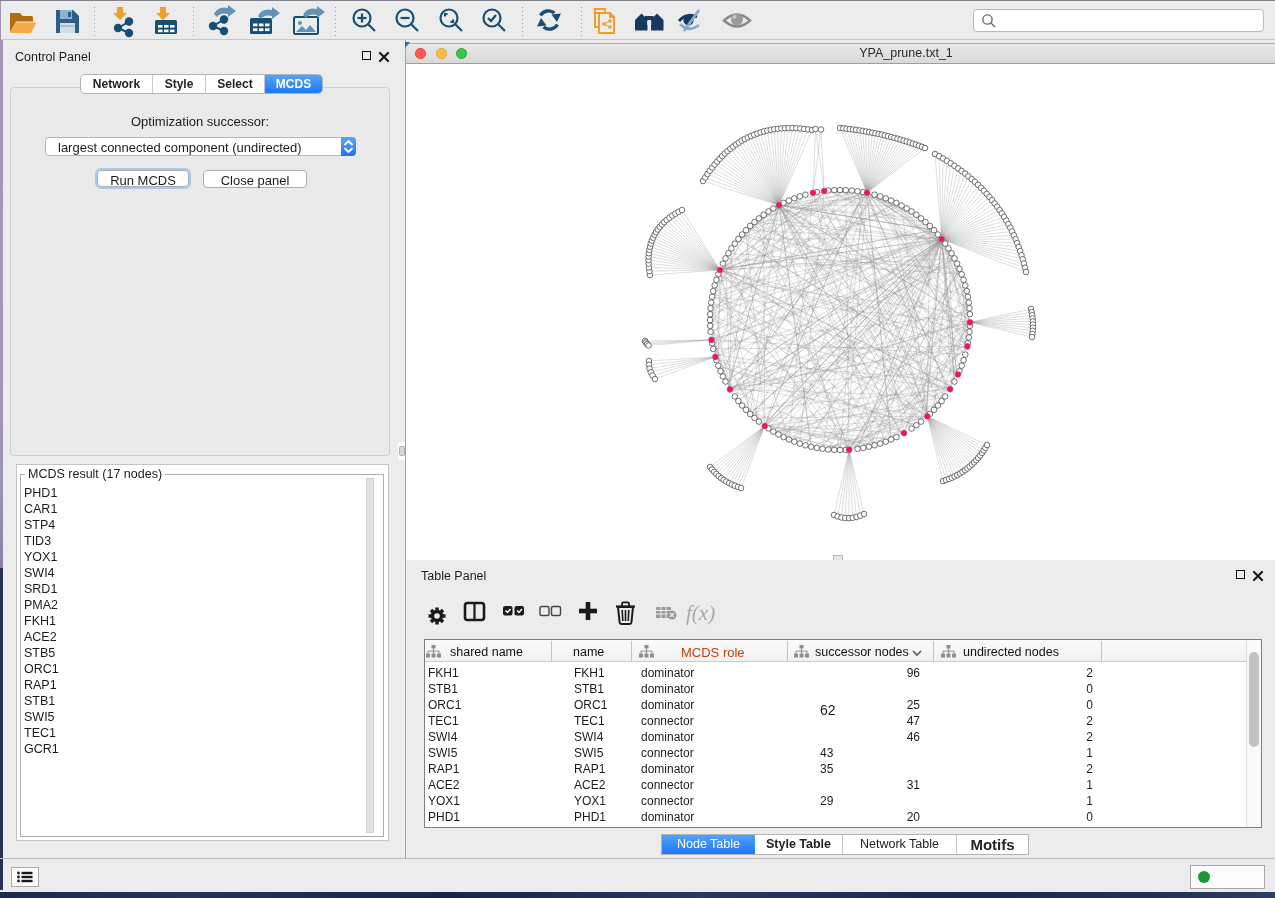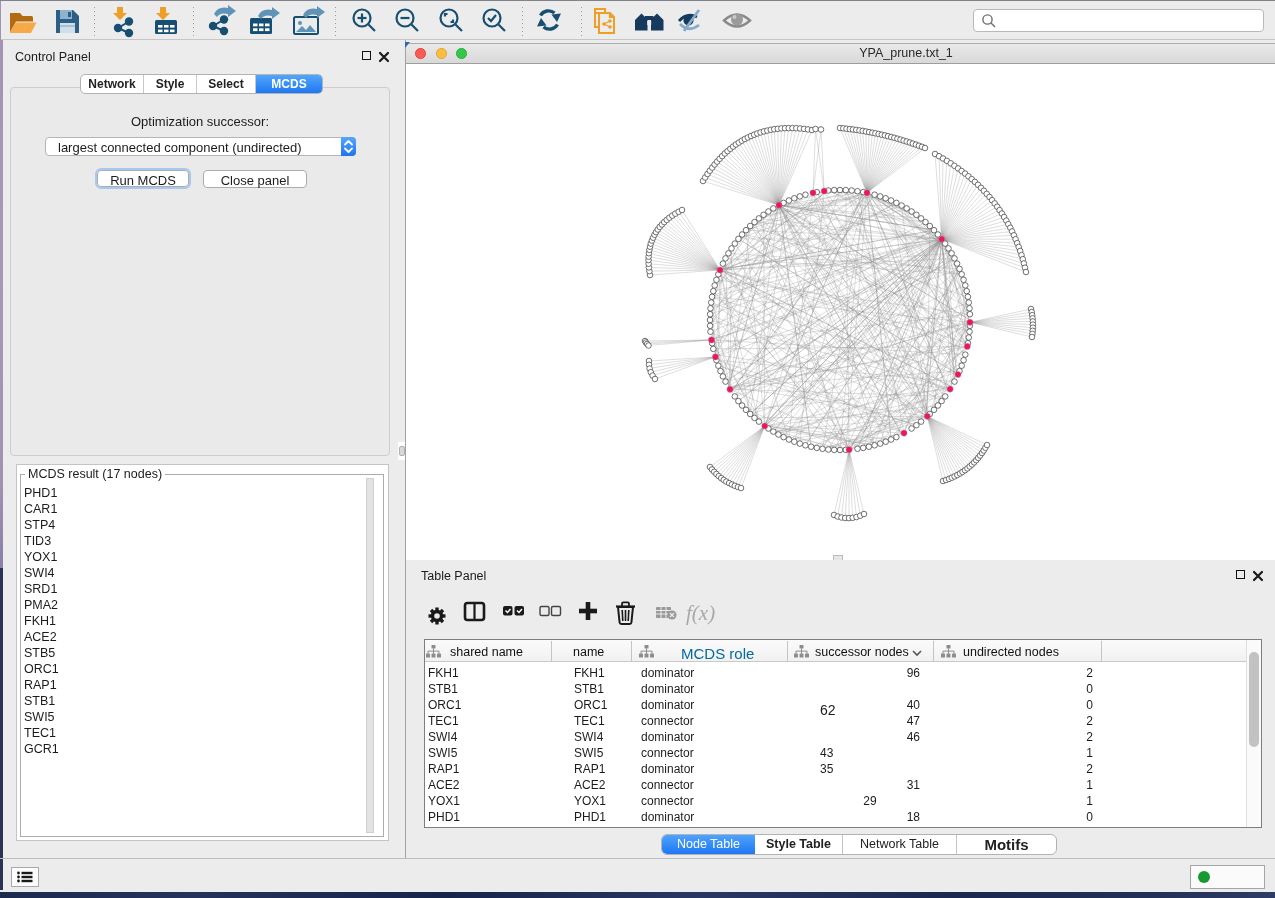--- a/index.html
+++ b/index.html
@@ -162,21 +162,21 @@
   </svg>
 <div class="txt abs" style="left:15px;top:51px;font-size:12.5px">Control Panel</div>
 <div class="abs" style="left:362px;top:51px;width:9px;height:9px;border:1.6px solid #111"></div>
 <svg class="abs" style="left:378px;top:51px" width="12" height="12" viewBox="0 0 12 12">
     <path d="M2 2 L10 10 M10 2 L2 10" stroke="#1a1a1a" stroke-width="2.2" stroke-linecap="round"></path>
   </svg>
 
 <div class="abs" style="left:10px;top:87px;width:380px;height:369px;background:#eaeaea;border:1px solid #cdcdcd;border-radius:4px"></div>
 
 <div class="abs" style="left:80px;top:74px;width:243px;height:20px;background:#fff;border:1px solid #b3b3b3;border-radius:5px;overflow:hidden;display:flex">
-  <div class="txt" style="width:63px;border-right:1px solid #c8c8c8;display:flex;align-items:center;justify-content:center;font-weight:700;color:#222">Network</div>
+  <div class="txt" style="width:72px;border-right:1px solid #c8c8c8;display:flex;align-items:center;justify-content:center;font-weight:700;color:#222">Network</div>
   <div class="txt" style="width:53px;border-right:1px solid #c8c8c8;display:flex;align-items:center;justify-content:center;font-weight:700;color:#222">Style</div>
   <div class="txt" style="width:59px;border-right:1px solid #c8c8c8;display:flex;align-items:center;justify-content:center;font-weight:700;color:#222">Select</div>
   <div class="txt" style="flex:1;background:linear-gradient(180deg,#51a5fc,#2078f2);display:flex;align-items:center;justify-content:center;font-weight:700;color:#fff">MCDS</div>
 </div>
 <div class="txt abs" style="left:0;top:115px;width:400px;text-align:center;font-size:13px">Optimization successor:</div>
 
 <div class="abs" style="left:45px;top:137px;width:311px;height:19px;background:#fff;border:1px solid #b5b5b5;border-radius:4px"></div>
 <div class="txt abs" style="left:58px;top:141px;font-size:13px">largest connected component (undirected)</div>
 <div class="abs" style="left:341px;top:137px;width:15px;height:19px;background:linear-gradient(180deg,#55a7fc,#1f74f0);border-radius:0 4px 4px 0"></div>
 <svg class="abs" style="left:343px;top:139px" width="11" height="15" viewBox="0 0 11 15">
@@ -671,40 +671,40 @@
       <rect x="0" y="8.6" width="4" height="3.8" rx="0.5"></rect>
       <rect x="5.5" y="8.6" width="4" height="3.8" rx="0.5"></rect>
       <rect x="11" y="8.6" width="4" height="3.8" rx="0.5"></rect>
     </g>
     <g stroke="#8d8d8d" stroke-width="1" fill="none">
       <path d="M7.5 3.6 v2.5 M2 8.6 v-2.5 h11 v2.5 M7.5 6.1 v2.5"></path>
     </g>
   </svg>
 <div class="txt abs" style="left:450px;top:646px;font-size:12.5px;color:#111">shared name</div>
 <div class="txt abs" style="left:573px;top:646px;font-size:12.5px;color:#111">name</div>
-<div class="txt abs" style="left:681px;top:646px;font-size:15px;color:#0369a1">MCDS role</div>
+<div class="txt abs" style="left:681px;top:646px;font-size:13px;color:#c2410c">MCDS role</div>
 <div class="txt abs" style="left:815px;top:646px;font-size:12.5px;color:#111">successor nodes</div>
 <svg class="abs" style="left:911px;top:649px" width="12" height="8" viewBox="0 0 12 8">
     <path d="M2 2 L6 6 L10 2" stroke="#555" stroke-width="1.6" fill="none"></path>
   </svg>
 <div class="txt abs" style="left:963px;top:646px;font-size:12.5px;color:#111">undirected nodes</div>
 <div class="txt abs" style="left:428px;top:667px;font-size:12px">FKH1</div>
 <div class="txt abs" style="left:574px;top:667px;font-size:12px">FKH1</div>
 <div class="txt abs" style="left:641px;top:667px;font-size:12px">dominator</div>
 <div class="txt abs" style="left:820px;top:667px;width:100px;text-align:right;font-size:12px">96</div>
 <div class="txt abs" style="left:993px;top:667px;width:100px;text-align:right;font-size:12px">2</div>
 <div class="txt abs" style="left:428px;top:683px;font-size:12px">STB1</div>
 <div class="txt abs" style="left:574px;top:683px;font-size:12px">STB1</div>
 <div class="txt abs" style="left:641px;top:683px;font-size:12px">dominator</div>
 <div class="txt abs" style="left:820px;top:703px;width:100px;font-size:14px">62</div>
 <div class="txt abs" style="left:993px;top:683px;width:100px;text-align:right;font-size:12px">0</div>
 <div class="txt abs" style="left:428px;top:699px;font-size:12px">ORC1</div>
 <div class="txt abs" style="left:574px;top:699px;font-size:12px">ORC1</div>
 <div class="txt abs" style="left:641px;top:699px;font-size:12px">dominator</div>
-<div class="txt abs" style="left:820px;top:699px;width:100px;text-align:right;font-size:12px">40</div>
+<div class="txt abs" style="left:820px;top:699px;width:100px;text-align:right;font-size:12px">25</div>
 <div class="txt abs" style="left:993px;top:699px;width:100px;text-align:right;font-size:12px">0</div>
 <div class="txt abs" style="left:428px;top:715px;font-size:12px">TEC1</div>
 <div class="txt abs" style="left:574px;top:715px;font-size:12px">TEC1</div>
 <div class="txt abs" style="left:641px;top:715px;font-size:12px">connector</div>
 <div class="txt abs" style="left:820px;top:715px;width:100px;text-align:right;font-size:12px">47</div>
 <div class="txt abs" style="left:993px;top:715px;width:100px;text-align:right;font-size:12px">2</div>
 <div class="txt abs" style="left:428px;top:731px;font-size:12px">SWI4</div>
 <div class="txt abs" style="left:574px;top:731px;font-size:12px">SWI4</div>
 <div class="txt abs" style="left:641px;top:731px;font-size:12px">dominator</div>
 <div class="txt abs" style="left:820px;top:731px;width:100px;text-align:right;font-size:12px">46</div>
@@ -720,30 +720,30 @@
 <div class="txt abs" style="left:820px;top:763px;width:100px;text-align:left;font-size:12px">35</div>
 <div class="txt abs" style="left:993px;top:763px;width:100px;text-align:right;font-size:12px">2</div>
 <div class="txt abs" style="left:428px;top:779px;font-size:12px">ACE2</div>
 <div class="txt abs" style="left:574px;top:779px;font-size:12px">ACE2</div>
 <div class="txt abs" style="left:641px;top:779px;font-size:12px">connector</div>
 <div class="txt abs" style="left:820px;top:779px;width:100px;text-align:right;font-size:12px">31</div>
 <div class="txt abs" style="left:993px;top:779px;width:100px;text-align:right;font-size:12px">1</div>
 <div class="txt abs" style="left:428px;top:795px;font-size:12px">YOX1</div>
 <div class="txt abs" style="left:574px;top:795px;font-size:12px">YOX1</div>
 <div class="txt abs" style="left:641px;top:795px;font-size:12px">connector</div>
-<div class="txt abs" style="left:820px;top:795px;width:100px;text-align:center;font-size:12px">29</div>
+<div class="txt abs" style="left:820px;top:795px;width:100px;text-align:left;font-size:12px">29</div>
 <div class="txt abs" style="left:993px;top:795px;width:100px;text-align:right;font-size:12px">1</div>
 <div class="txt abs" style="left:428px;top:811px;font-size:12px">PHD1</div>
 <div class="txt abs" style="left:574px;top:811px;font-size:12px">PHD1</div>
 <div class="txt abs" style="left:641px;top:811px;font-size:12px">dominator</div>
-<div class="txt abs" style="left:820px;top:811px;width:100px;text-align:right;font-size:12px">18</div>
+<div class="txt abs" style="left:820px;top:811px;width:100px;text-align:right;font-size:12px">20</div>
 <div class="txt abs" style="left:993px;top:811px;width:100px;text-align:right;font-size:12px">0</div>
 <div class="abs" style="left:1246px;top:640px;width:15px;height:187px;background:#fafafa;border-left:1px solid #e0e0e0"></div>
 <div class="abs" style="left:1248.5px;top:652px;width:10px;height:95px;background:#c2c2c2;border-radius:5px"></div>
-<div class="abs" style="left:661px;top:834px;width:396px;height:21px;background:#fff;border:1px solid #b3b3b3;border-radius:6px;overflow:hidden;display:flex">
+<div class="abs" style="left:661px;top:834px;width:368px;height:21px;background:#fff;border:1px solid #b3b3b3;border-radius:0;overflow:hidden;display:flex">
 <div class="txt" style="width:93px;background:linear-gradient(180deg,#4da3fc,#2077f2);color:#fff;display:flex;align-items:center;justify-content:center;font-size:12.5px">Node Table</div>
 <div class="txt" style="width:88px;border-right:1px solid #c4c4c4;display:flex;align-items:center;justify-content:center;font-size:12.5px;font-weight:700;color:#222">Style Table</div>
 <div class="txt" style="width:114px;border-right:1px solid #c4c4c4;display:flex;align-items:center;justify-content:center;font-size:12.5px;font-weight:400;color:#222">Network Table</div>
 <div class="txt" style="flex:1;display:flex;align-items:center;justify-content:center;font-size:15px;font-weight:700;color:#222">Motifs</div>
 </div>
 <div class="abs" style="left:0;top:858px;width:1275px;height:1px;background:#bcbcbc"></div>
 <div class="abs" style="left:11px;top:867px;width:28px;height:20px;background:#fdfdfd;border:1px solid #a9a9a9"></div>
 <svg class="abs" style="left:17px;top:871px" width="16" height="12" viewBox="0 0 16 12">
     <g fill="#1a1a1a">
       <circle cx="1.5" cy="2" r="1.4"></circle>

